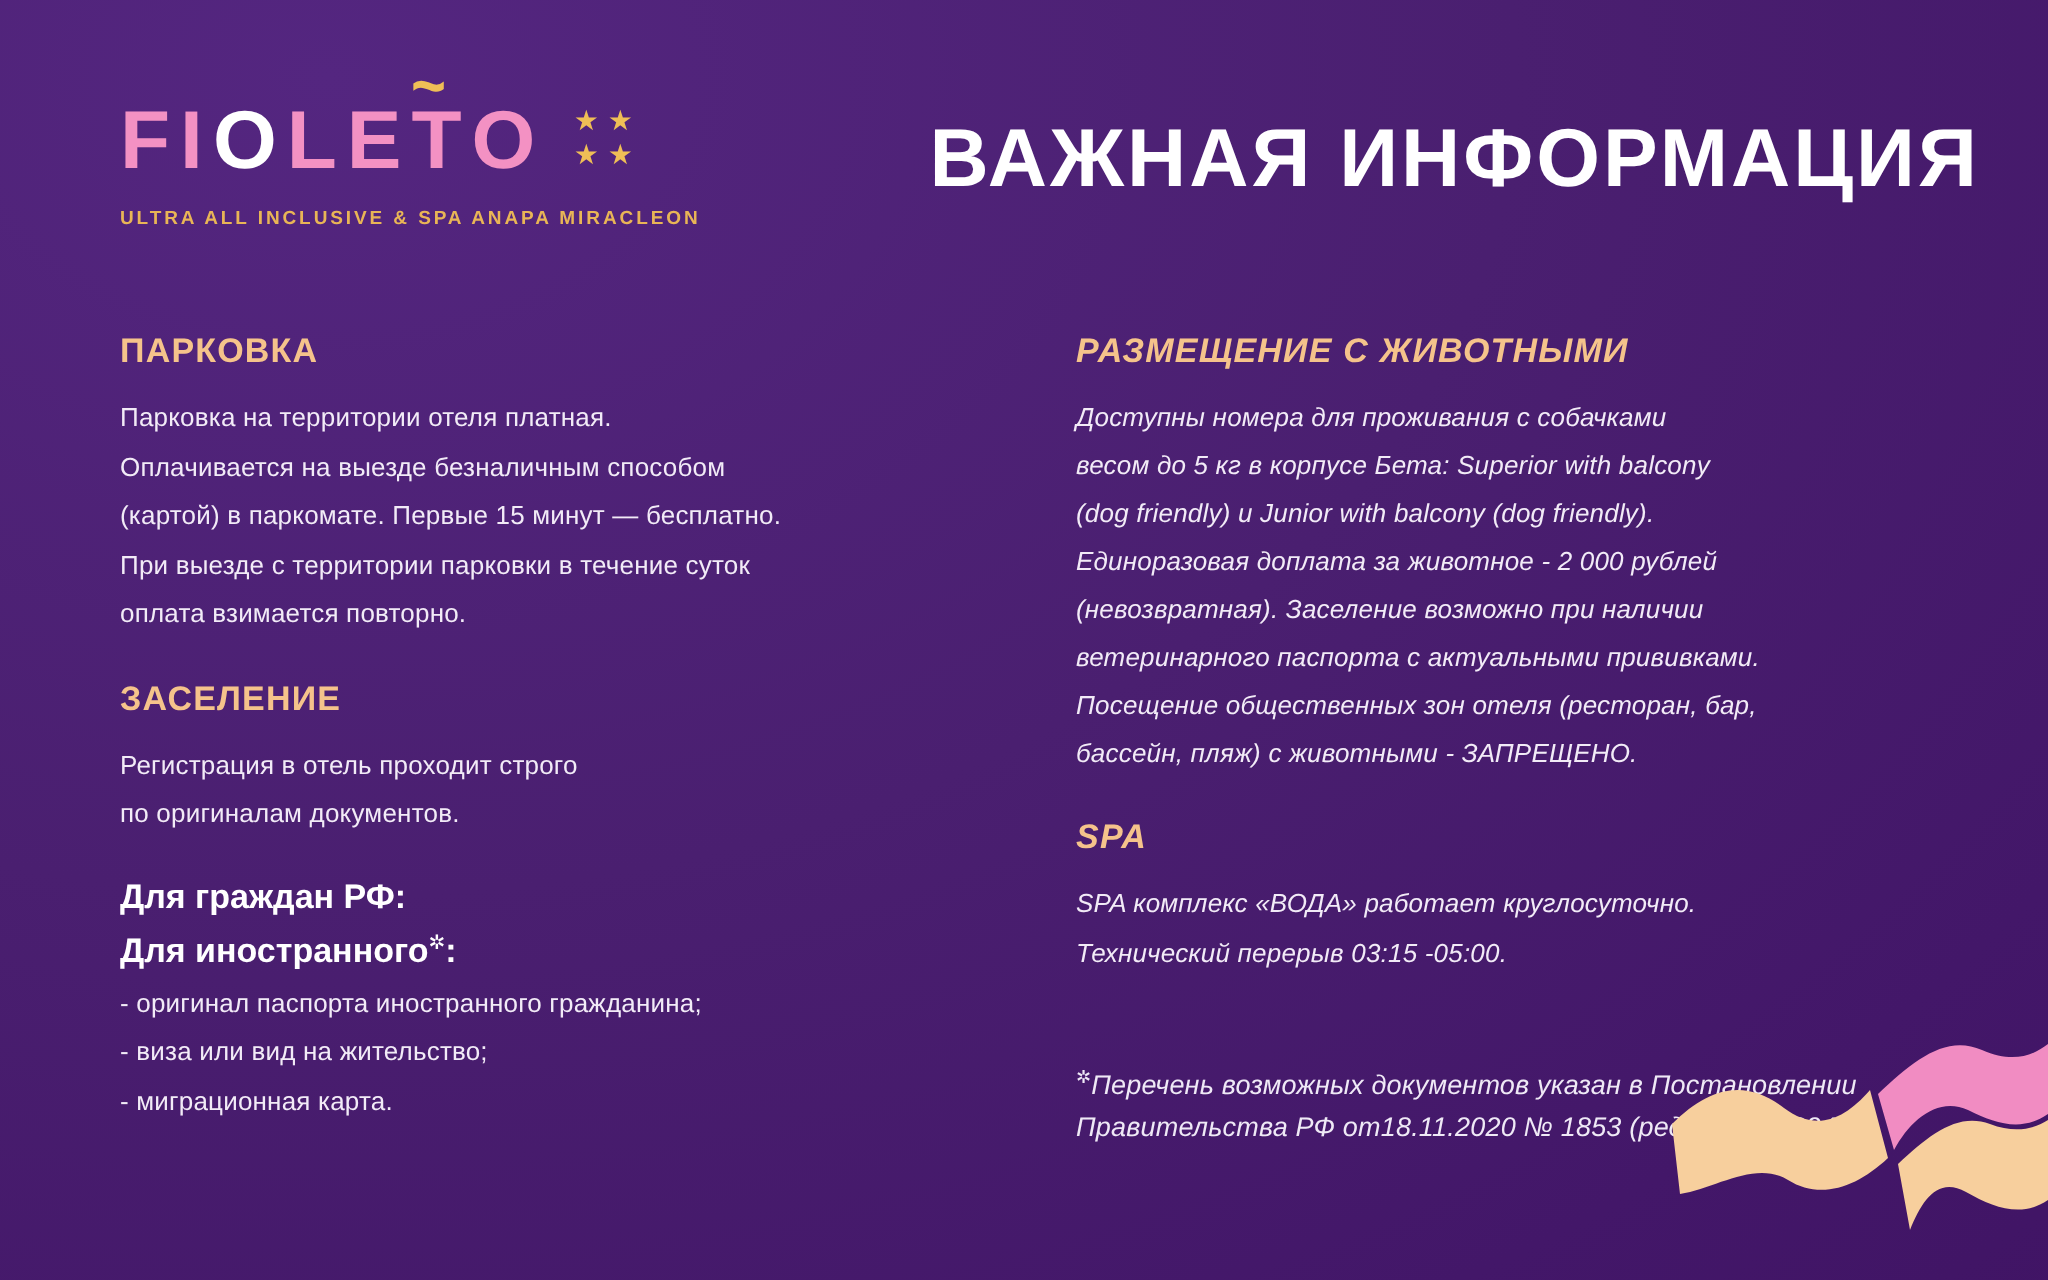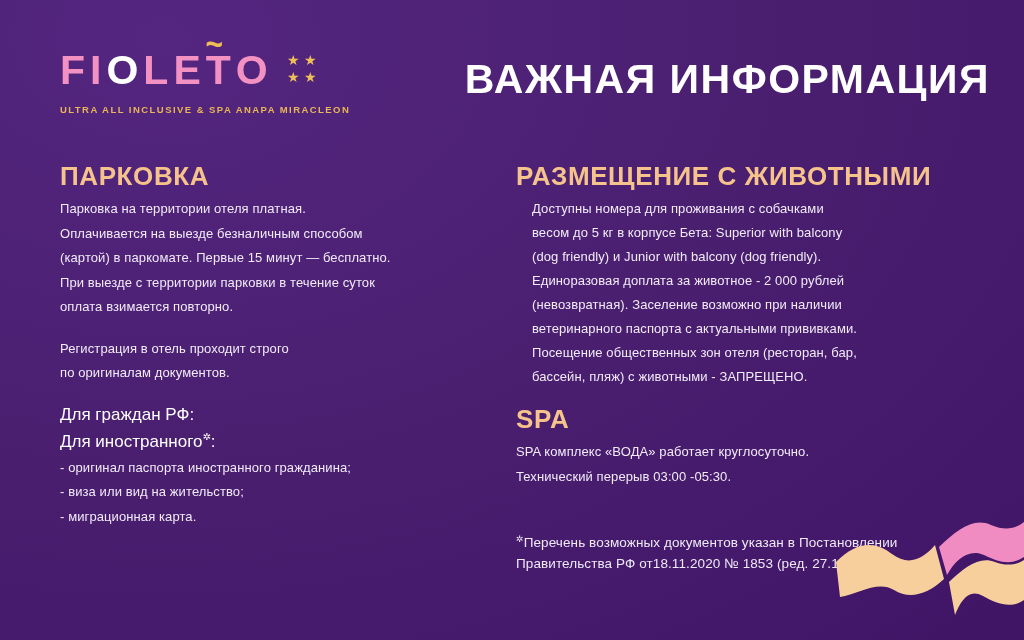--- a/index.html
+++ b/index.html
@@ -31,30 +31,30 @@
     color:#E9B556;white-space:nowrap;
   }
   
   .page-title{
     position:absolute;left:430px;top:56px;width:560px;text-align:right;
     font-size:41px;font-weight:bold;color:#FFFFFF;letter-spacing:1.5px;white-space:nowrap;
   }
   
   .col{position:absolute;top:163px;}
   .col-left{left:60px;width:425px;}
-  .col-right{left:516px;width:452px;}
+  .col-right{left:538px;width:452px;font-style:italic;}
   h2.sec{
-    margin:0 0 8px 0;font-size:26px;font-weight:bold;color:#F5C38B;
+    margin:0 0 8px 0;font-size:17px;font-weight:bold;color:#F5C38B;
     letter-spacing:0.6px;line-height:26px;
   }
   .body{
     margin:0 0 17px 0;font-size:13px;line-height:24.5px;color:#F2EBF7;
     white-space:pre-line;letter-spacing:0.1px;
   }
-  .subhead{margin:3px 0 2px 0;font-size:17px;line-height:24px;font-weight:normal;color:#FFFFFF;}
+  .subhead{margin:3px 0 2px 0;font-size:17px;line-height:24px;font-weight:bold;color:#FFFFFF;}
   .subhead sup{font-size:10px;vertical-align:super;line-height:0;}
   .sec-gap{margin-top:21px;}
   .footnote{
     margin-top:44px;font-size:13.5px;line-height:20.5px;color:#EFE9F6;
     white-space:pre-line;letter-spacing:0.1px;
   }
   .footnote sup{font-size:9px;vertical-align:super;line-height:0;}
   
   .ribbons{position:absolute;right:0;bottom:8px;width:196px;height:132px;}
 </style>
@@ -79,45 +79,46 @@
   <div class="page-title">ВАЖНАЯ ИНФОРМАЦИЯ</div>
 
   <div class="col col-left">
     <h2 class="sec">ПАРКОВКА</h2>
     <p class="body">Парковка на территории отеля платная.
 Оплачивается на выезде безналичным способом
 (картой) в паркомате. Первые 15 минут — бесплатно.
 При выезде с территории парковки в течение суток
 оплата взимается повторно.</p>
 
+    <h2 class="sec sec-gap">ЗАСЕЛЕНИЕ</h2>
     <p class="body">Регистрация в отель проходит строго
 по оригиналам документов.</p>
 
     <p class="subhead">Для граждан РФ:</p>
 
     <p class="subhead"><span>Для иностранного</span><sup>✲</sup><span>:</span></p>
     <p class="body">- оригинал паспорта иностранного гражданина;
 - виза или вид на жительство;
 - миграционная карта.</p>
   </div>
 
   <div class="col col-right">
     <h2 class="sec">РАЗМЕЩЕНИЕ С ЖИВОТНЫМИ</h2>
-    <p class="body" style="line-height:24px;margin-left:16px;">Доступны номера для проживания с собачками
+    <p class="body" style="line-height:24px;">Доступны номера для проживания с собачками
 весом до 5 кг в корпусе Бета: Superior with balcony
 (dog friendly) и Junior with balcony (dog friendly).
 Единоразовая доплата за животное - 2 000 рублей
 (невозвратная). Заселение возможно при наличии
 ветеринарного паспорта с актуальными прививками.
 Посещение общественных зон отеля (ресторан, бар,
 бассейн, пляж) с животными - ЗАПРЕЩЕНО.</p>
 
     <h2 class="sec sec-gap">SPA</h2>
     <p class="body">SPA комплекс «ВОДА» работает круглосуточно.
-Технический перерыв 03:00 -05:30.</p>
+Технический перерыв 03:15 -05:00.</p>
 
     <p class="footnote"><sup>✲</sup><span>Перечень возможных документов указан в Постановлении
 Правительства РФ от18.11.2020 № 1853 (ред. 27.12.2024)</span></p>
   </div>
 
   <svg class="ribbons" viewBox="0 0 196 132" aria-hidden="true">
     <path fill="#F7CF9D" d="M8,62 C28,42 46,40 64,54 C80,66 94,60 107,45 L116,79 C100,94 82,100 66,90 C50,80 30,94 12,97 Z"></path>
     <path fill="#F18CC2" d="M111,47 C129,30 145,17 163,25 C177,31 187,29 196,22 L196,57 C183,66 170,62 156,55 C141,48 127,60 119,75 Z"></path>
     <path fill="#F7CF9D" d="M121,82 C137,67 151,56 167,62 C180,67 190,64 196,60 L196,100 C183,109 169,104 155,96 C141,88 133,100 127,115 Z"></path>
   </svg>

